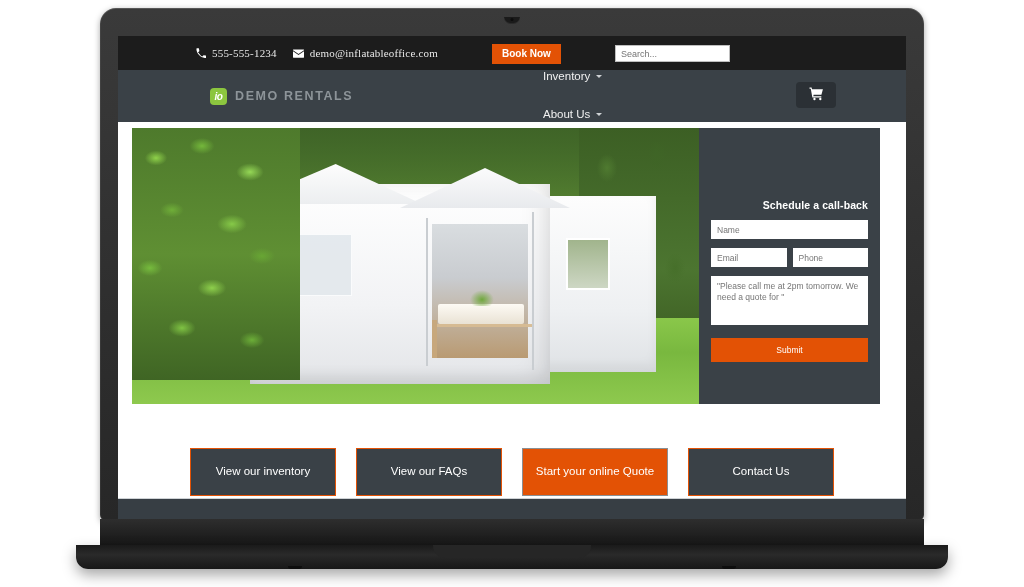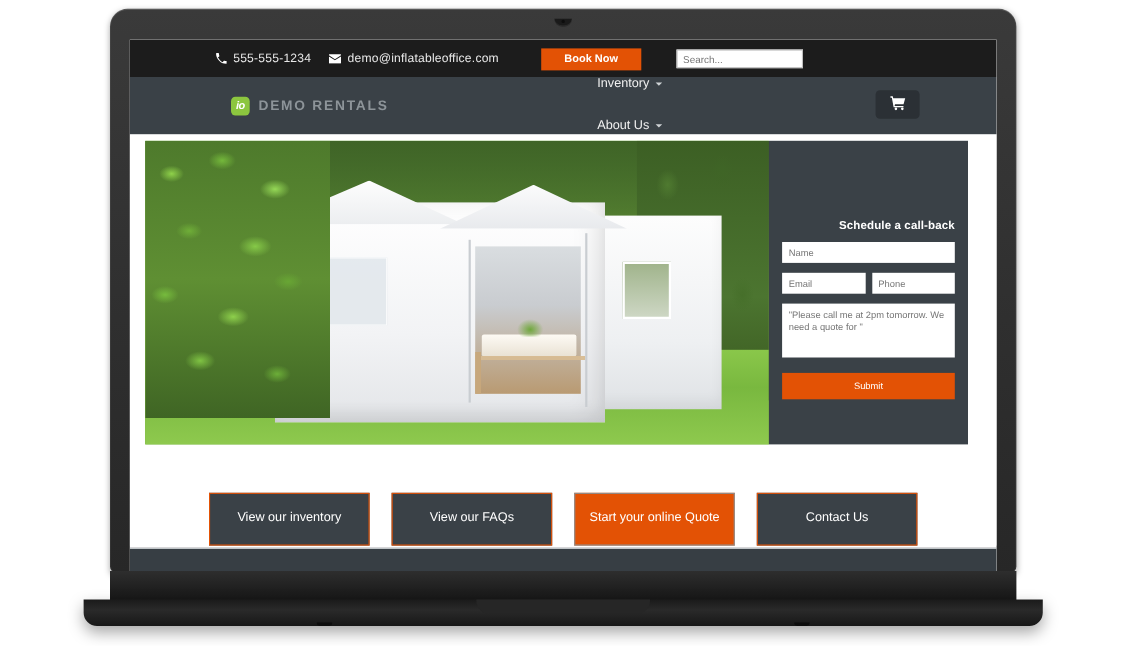--- a/index.html
+++ b/index.html
@@ -82,29 +82,29 @@
   .base-foot-right { right: 288px; }
 
   
   .topbar {
     height: 34px; background: #1c1c1c;
     display: flex; align-items: center; position: relative;
   }
   .topbar-contact {
     display: flex; align-items: center; gap: 16px;
     margin-left: 78px;
-    color: #e8e8e8; font-size: 11px; letter-spacing: .2px;
+    color: #e8e8e8; font-size: 11px; letter-spacing: .2px; font-family: Liberation Serif, serif;
   }
   .contact-item { display: flex; align-items: center; gap: 6px; }
   .contact-item svg { display: block; }
   .book-now {
     position: absolute; left: 374px; top: 8px;
     background: #e35205; color: #fff;
     font-size: 10px; font-weight: bold;
-    padding: 5px 21px; border: none; cursor: pointer;
+    padding: 5px 10px; border: none; cursor: pointer;
     line-height: 1;
   }
   .search-input {
     position: absolute; left: 497px; top: 9px;
     width: 115px; height: 17px;
     background: #fff; border: 1px solid #bfbfbf;
     font-size: 9px; color: #555; padding: 0 5px;
     font-family: "Liberation Sans", sans-serif;
   }
 

